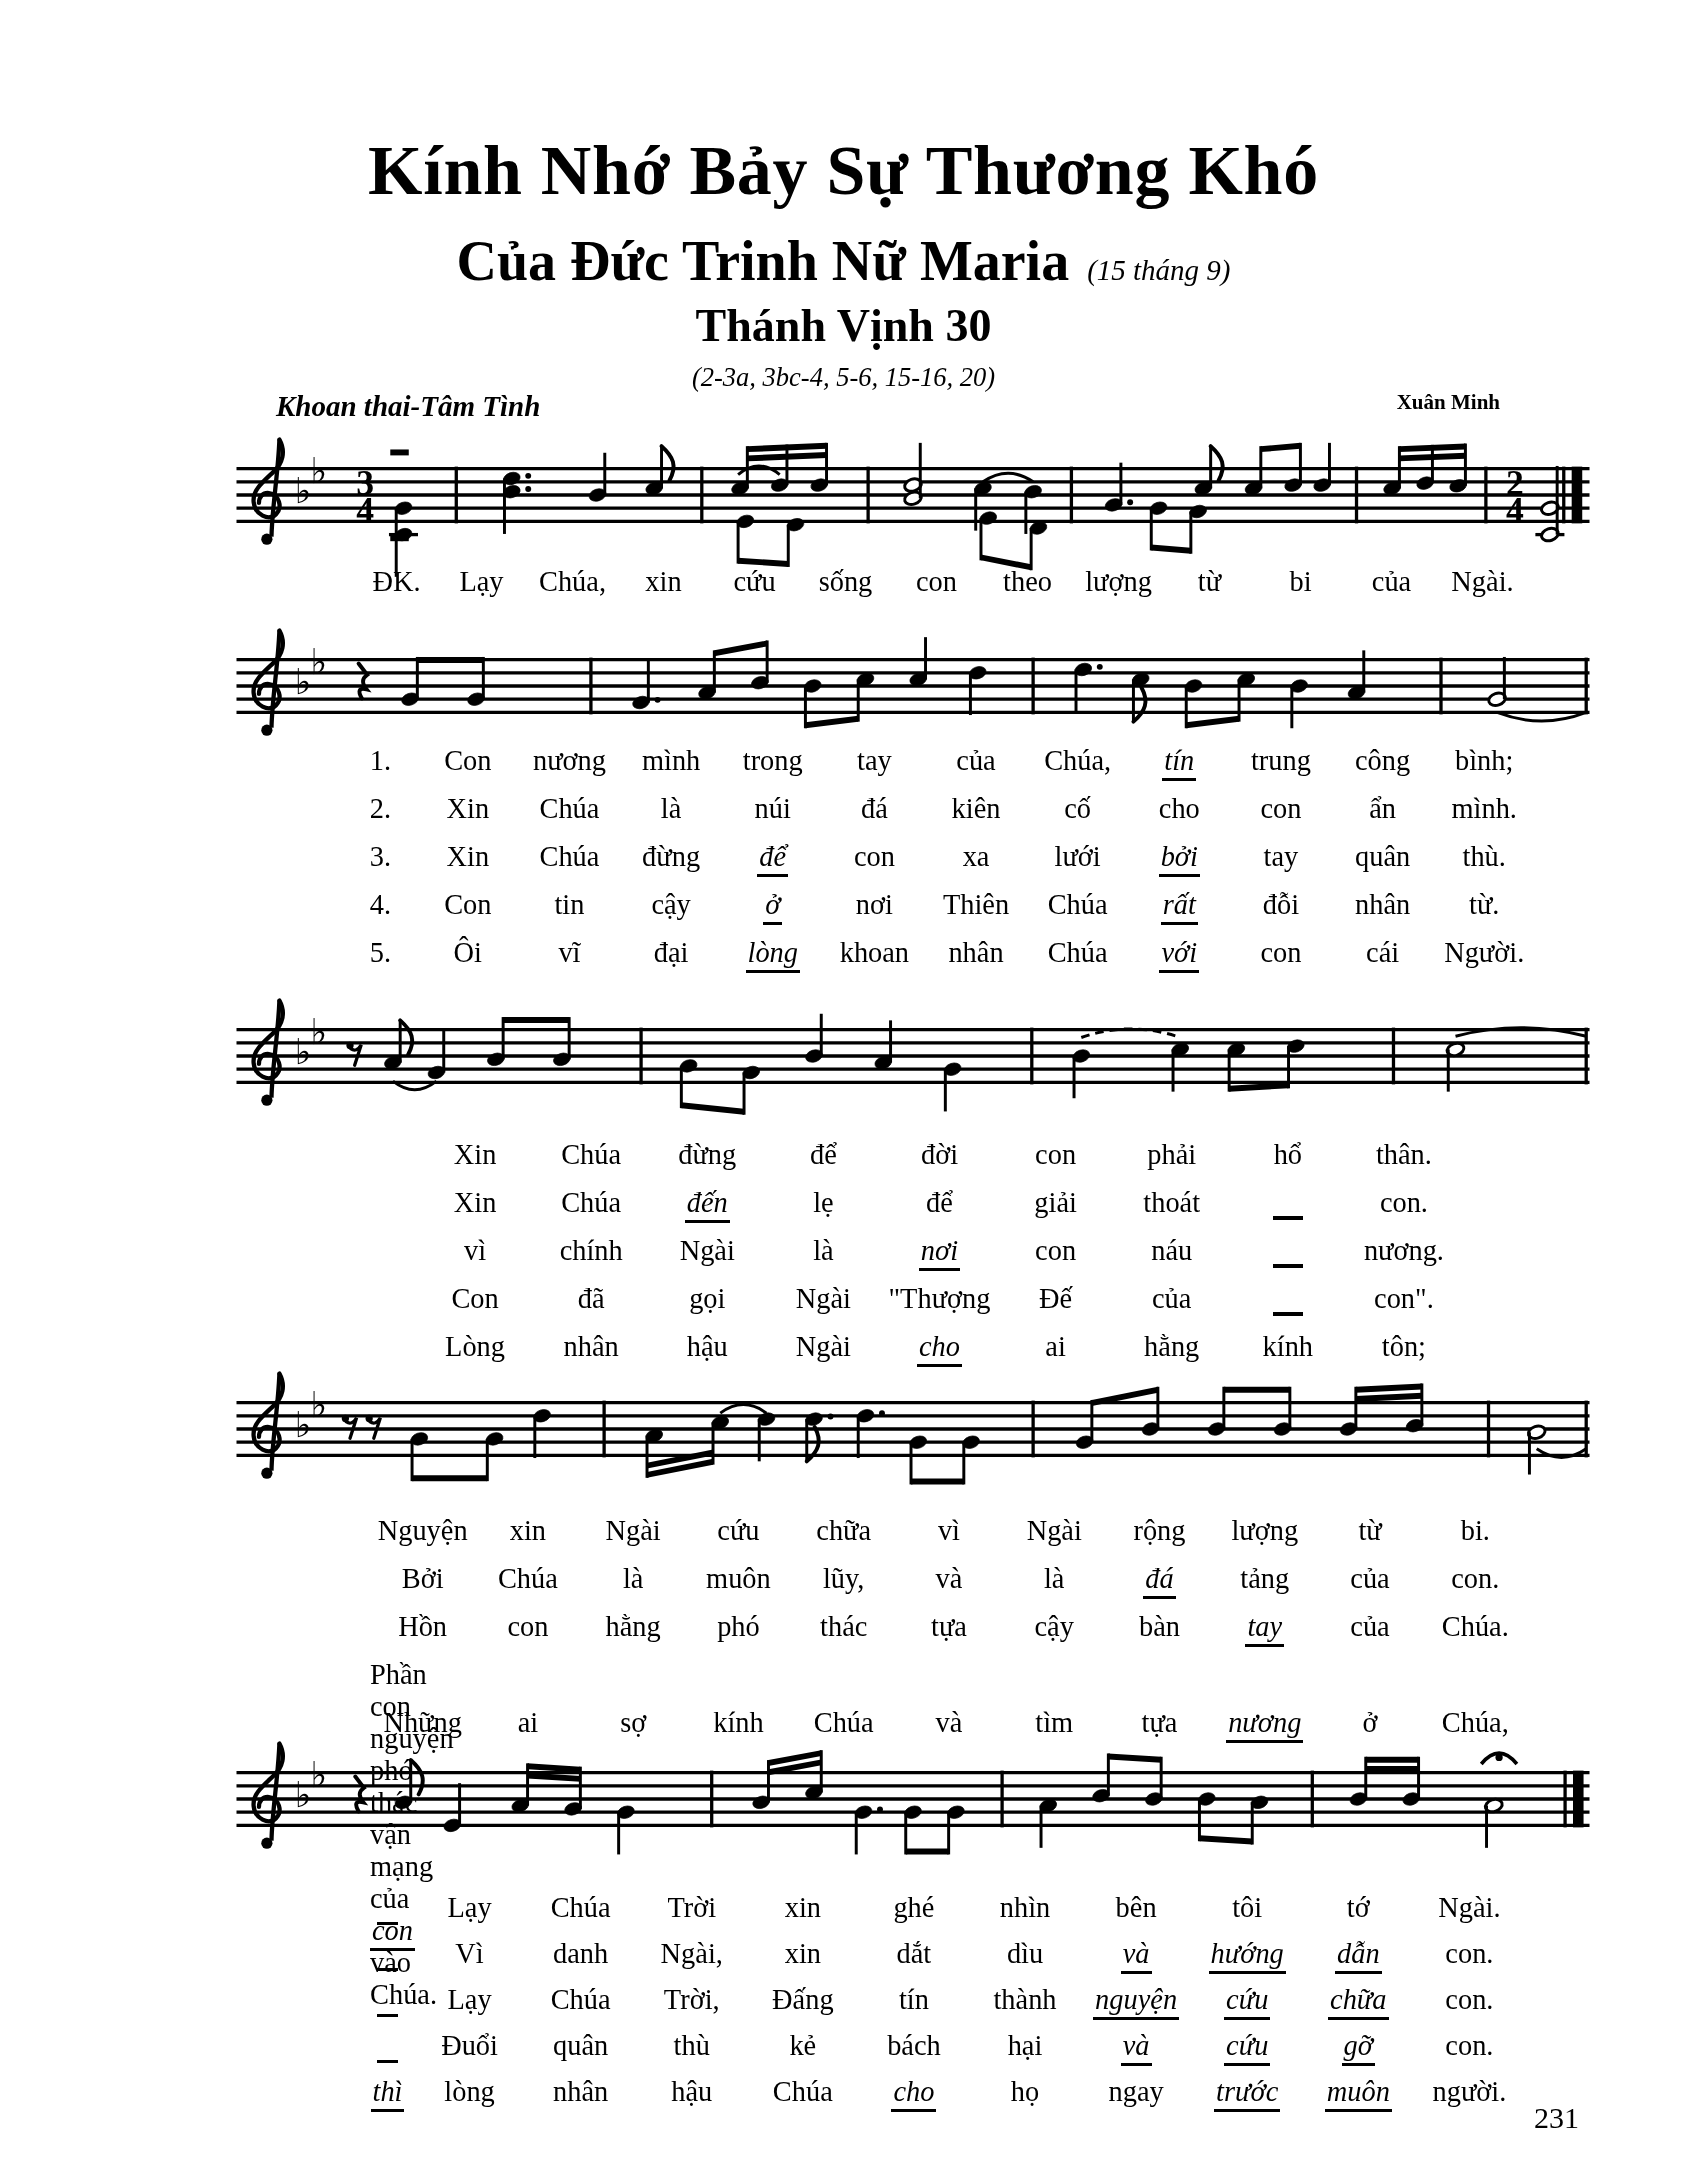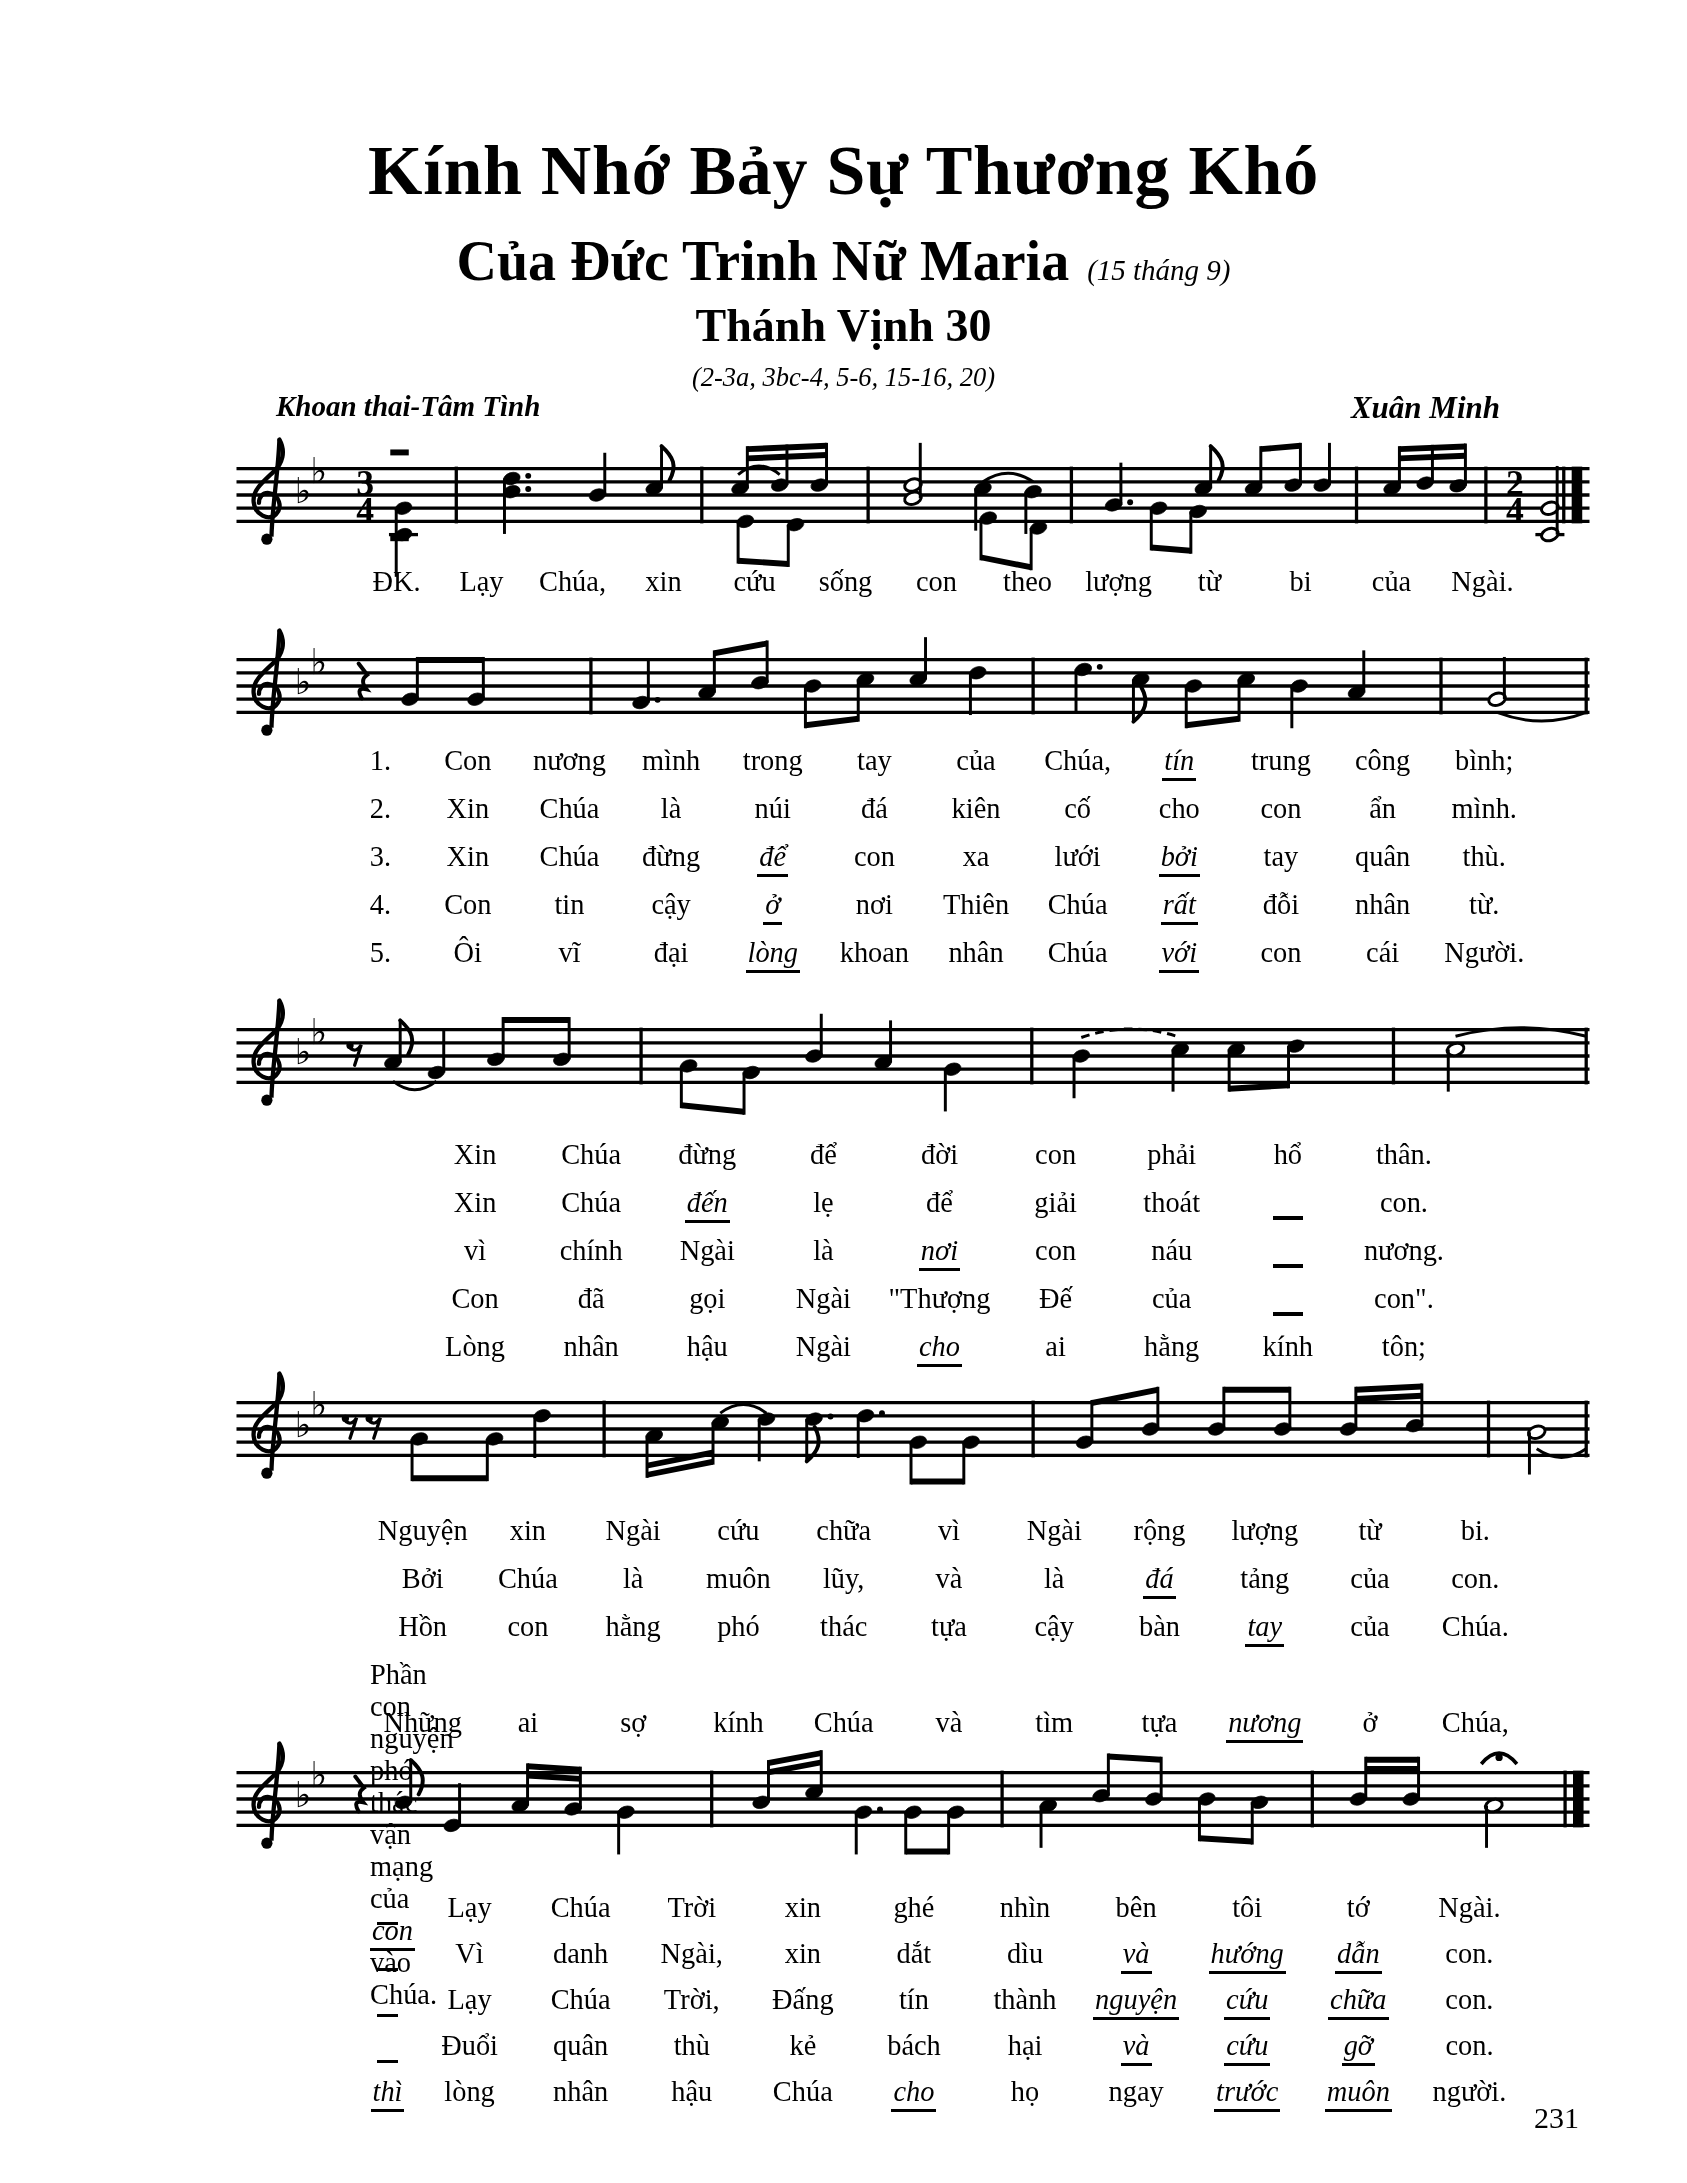--- a/index.html
+++ b/index.html
@@ -9,21 +9,21 @@
   }
   .abs{position:absolute;}
   .ctr{left:0;width:100%;text-align:center;}
   #title1{top:131px;font-size:70px;font-weight:bold;letter-spacing:0.7px;}
   #title2row{top:229px;}
   .t2{font-size:56px;font-weight:bold;}
   .t2n{font-size:29px;font-style:italic;font-weight:normal;margin-left:18px;}
   #title3{top:299px;font-size:46px;font-weight:bold;}
   #subtitle{top:362px;font-size:26.5px;font-style:italic;}
   #tempo{top:390px;left:276px;font-size:29px;font-style:italic;font-weight:bold;}
-  #composer{top:390px;right:187px;font-size:31px;font-style:italic;font-weight:bold;}
+  #composer{top:390px;right:187px;font-size:21px;font-weight:bold;}
   #pagenum{top:2101px;left:1534px;font-size:30px;}
   .staff-svg{position:absolute;left:225px;width:1376px;height:198px;pointer-events:none;}
   .lyr-block{position:absolute;}
   .lyr-line{display:flex;align-items:baseline;font-size:28.4px;}
   .word{flex:1;text-align:center;white-space:nowrap;}
   .ul{font-style:italic;border-bottom:3.3px solid #000;padding:0 2px 2px 2px;}
   .dash-s{display:inline-block;width:21px;height:3.3px;background:#000;vertical-align:-8px;}
   .dash-l{display:inline-block;width:30px;height:4px;background:#000;vertical-align:-8px;}
 </style>
 </head>
@@ -640,21 +640,21 @@
         <span class="word">Chúa</span>
         <span class="word">Trời,</span>
         <span class="word">Đấng</span>
         <span class="word">tín</span>
         <span class="word">thành</span>
         <span class="word"><span class="ul">nguyện</span></span>
         <span class="word"><span class="ul">cứu</span></span>
         <span class="word"><span class="ul">chữa</span></span>
         <span class="word">con.</span>
       </div>
-      <div class="lyr-line" style="height: 46px; justify-content: flex-end;">
+      <div class="lyr-line" style="height: 46px;">
         <span class="word" style="flex: 0 0 53px;"><span class="dash-s"></span></span>
         <span class="word">Đuổi</span>
         <span class="word">quân</span>
         <span class="word">thù</span>
         <span class="word">kẻ</span>
         <span class="word">bách</span>
         <span class="word">hại</span>
         <span class="word"><span class="ul">và</span></span>
         <span class="word"><span class="ul">cứu</span></span>
         <span class="word"><span class="ul">gỡ</span></span>

